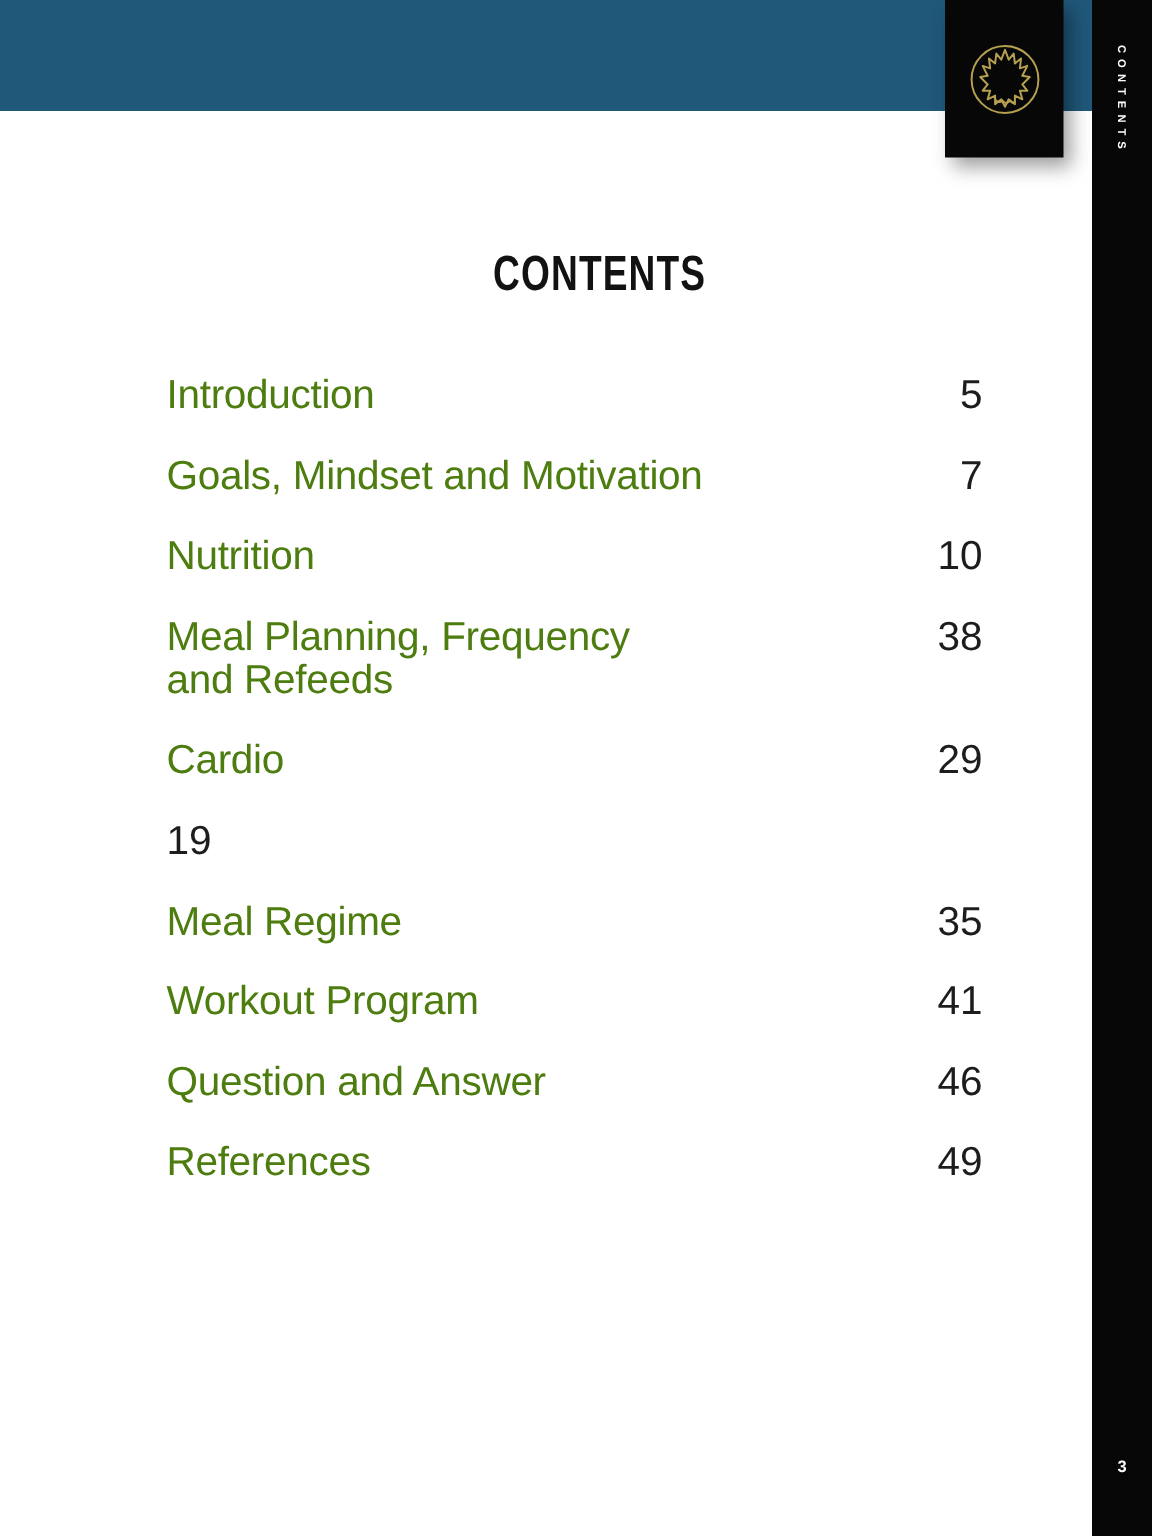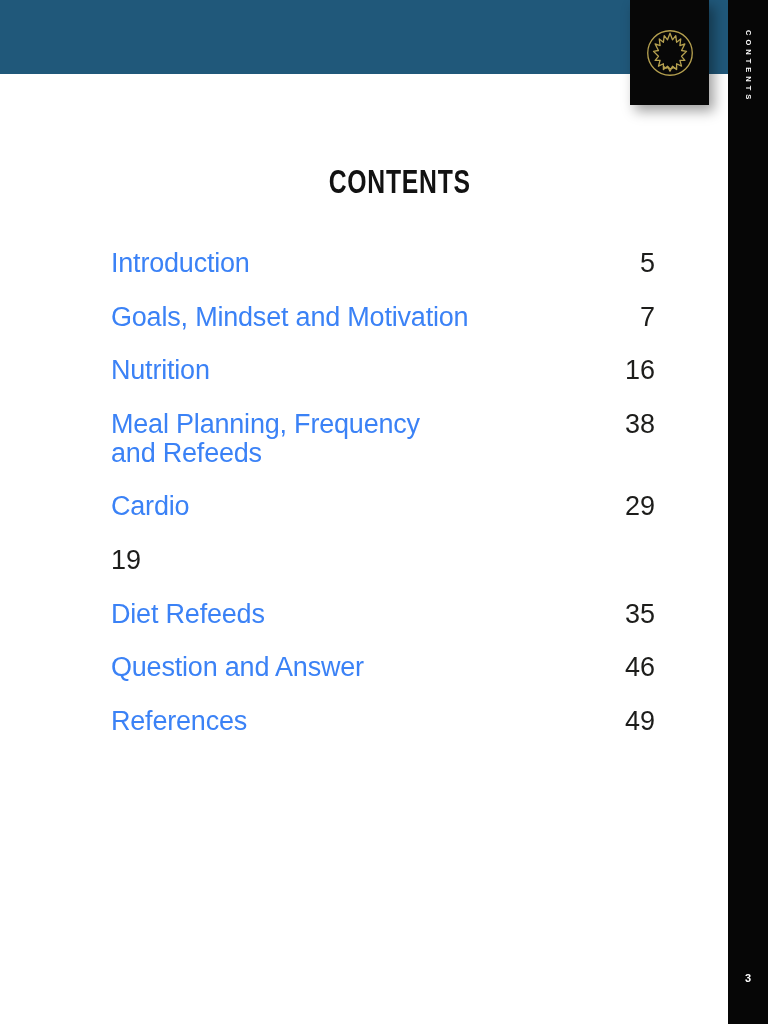--- a/index.html
+++ b/index.html
@@ -96,21 +96,21 @@
   }
   .toc-row {
     display: flex;
     justify-content: space-between;
     align-items: flex-start;
     margin-bottom: 24.6px;
   }
   .toc-label {
     font-size: 27px;
     line-height: 29px;
-    color: #3b82f6;
+    color: #4d7c0f;
     white-space: pre-line;
     letter-spacing: -0.2px;
   }
   .toc-page {
     font-size: 27px;
     line-height: 29px;
     color: #1d1d1b;
     text-align: right;
     flex: 0 0 auto;
   }
@@ -149,43 +149,47 @@
     <span class="toc-page">5</span>
   </div>
 
   <div class="toc-row">
     <span class="toc-label">Goals, Mindset and Motivation</span>
     <span class="toc-page">7</span>
   </div>
 
   <div class="toc-row">
     <span class="toc-label">Nutrition</span>
-    <span class="toc-page">16</span>
+    <span class="toc-page">10</span>
   </div>
 
   <div class="toc-row">
     <span class="toc-label">Meal Planning, Frequency
 and Refeeds</span>
     <span class="toc-page">38</span>
   </div>
 
   <div class="toc-row">
     <span class="toc-label">Cardio</span>
     <span class="toc-page">29</span>
   </div>
 
   <div class="toc-row">
     <span class="toc-page">19</span>
   </div>
 
   <div class="toc-row">
-    <span class="toc-label">Diet Refeeds</span>
+    <span class="toc-label">Meal Regime</span>
     <span class="toc-page">35</span>
   </div>
 
+  <div class="toc-row">
+    <span class="toc-label">Workout Program</span>
+    <span class="toc-page">41</span>
+  </div>
 
   <div class="toc-row">
     <span class="toc-label">Question and Answer</span>
     <span class="toc-page">46</span>
   </div>
 
 
   <div class="toc-row">
     <span class="toc-label">References</span>
     <span class="toc-page">49</span>

